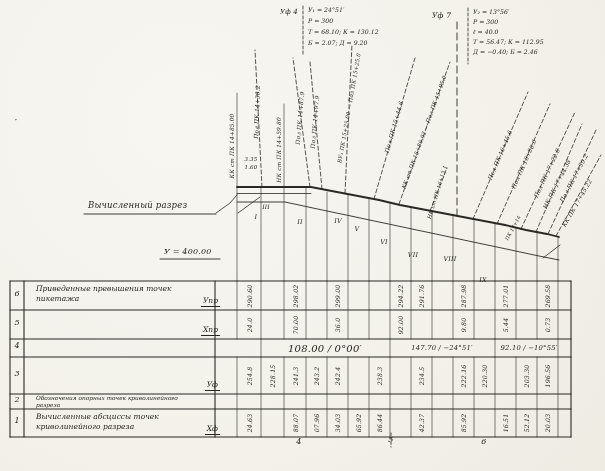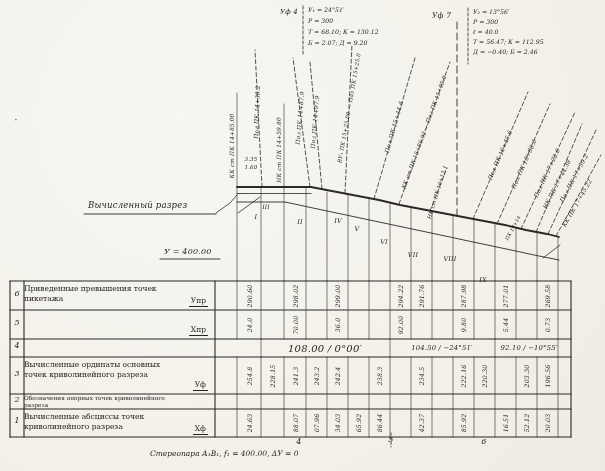--- a/index.html
+++ b/index.html
@@ -8,21 +8,21 @@
     background:radial-gradient(circle at 30% 25%, #f7f6f1 0%, #f3f1ea 60%, #edebe2 100%);
     font-family:"DejaVu Serif", serif;color:#26241f;
   }
   svg{position:absolute;left:0;top:0;}
   .ann{position:absolute;white-space:nowrap;font-style:italic;letter-spacing:.2px;transform-origin:center;}
   .txt{position:absolute;white-space:nowrap;font-style:italic;letter-spacing:.2px;}
   .cblock{position:absolute;font-style:italic;}
   .cline{display:block;white-space:nowrap;font-size:6.2px;line-height:1.75;}
   #curve2-lines .cline{line-height:1.6;}
   .rownum{position:absolute;left:11px;width:12px;text-align:center;font-size:8px;font-style:italic;}
-  .rowlabel{position:absolute;left:24px;width:150px;font-size:7.5px;line-height:1.35;}
+  .rowlabel{position:absolute;left:36px;width:150px;font-size:7.5px;font-style:italic;line-height:1.35;}
   .rowlabel .sym{position:absolute;right:-34px;bottom:1px;font-size:7.5px;border-bottom:.5px solid #26241f;padding:0 2px;}
   .sym:empty{display:none;}
   .footer{position:absolute;font-size:7.5px;font-style:italic;white-space:nowrap;}
 </style>
 </head>
 <body>
 
 <div id="canvas">
 
   <svg width="605" height="471">
@@ -158,33 +158,31 @@
   <span class="rownum" style="top:416px;">1</span>
 
   <div class="rowlabel" style="top:284px;height:24px;">
     <span>Приведенные превышения точек пикетажа</span>
     <span class="sym">Упр</span>
   </div>
   <div class="rowlabel" style="top:313px;height:24px;">
     <span class="sym">Хпр</span>
   </div>
   <div class="rowlabel" style="top:360px;height:32px;">
-    <span>Вычисленные ординаты основных точек криволинейного разреза</span>
     <span class="sym">Уф</span>
   </div>
   <div class="rowlabel" style="top:395px;height:13px;font-size:5.8px;line-height:1.15;">
     <span>Обозначения опорных точек криволинейного разреза</span>
     
   </div>
   <div class="rowlabel" style="top:412px;height:24px;">
     <span>Вычисленные абсциссы точек криволинейного разреза</span>
     <span class="sym">Хф</span>
   </div>
 
-  <span class="footer" style="left:150px;top:449px;">Стереопара А₁В₁,  f₁ = 400.00,  ΔУ = 0</span>
 <span class="ann" style="left: 232px; top: 146px; font-size: 5.8px; transform: translate(-50%, -50%) rotate(-90deg);">КК ст ПК 14+85.00</span>
     <span class="ann" style="left: 257px; top: 112px; font-size: 5.8px; transform: translate(-50%, -50%) rotate(-88deg);">Пол ПК 14+38.2</span>
     <span class="ann" style="left: 279px; top: 150px; font-size: 5.8px; transform: translate(-50%, -50%) rotate(-90deg);">НК ст ПК 14+59.80</span>
     <span class="ann" style="left: 300px; top: 118px; font-size: 5.8px; transform: translate(-50%, -50%) rotate(-85deg);">Пол ПК 14+87.9</span>
     <span class="ann" style="left: 315px; top: 122px; font-size: 5.8px; transform: translate(-50%, -50%) rotate(-85deg);">Пол ПК 14+97.9</span>
     <span class="ann" style="left: 349px; top: 108px; font-size: 5.4px; transform: translate(-50%, -50%) rotate(-80deg);">ВУ₁ ПК 15+25.00 — Пол ПК 15+25.0</span>
     <span class="ann" style="left: 394px; top: 127px; font-size: 5.8px; transform: translate(-50%, -50%) rotate(-74deg);">Пол ПК 15+44.6</span>
     <span class="ann" style="left: 424px; top: 132px; font-size: 5.4px; transform: translate(-50%, -50%) rotate(-70deg);">КК ст ПК 15+86.02 — Пол ПК 15+95.0</span>
     <span class="ann" style="left: 437px; top: 192px; font-size: 5.2px; transform: translate(-50%, -50%) rotate(-73deg);">НК ст ПК 16+13.1</span>
     <span class="ann" style="left: 500px; top: 155px; font-size: 5.8px; transform: translate(-50%, -50%) rotate(-67deg);">Пол ПК 16+45.6</span>
@@ -218,21 +216,21 @@
     <span class="ann" style="left: 505px; top: 296px; font-size: 6.2px; transform: translate(-50%, -50%) rotate(-90deg);">277.01</span>
     <span class="ann" style="left: 547px; top: 296px; font-size: 6.2px; transform: translate(-50%, -50%) rotate(-90deg);">269.58</span>
     <span class="ann" style="left: 249px; top: 324.5px; font-size: 6.2px; transform: translate(-50%, -50%) rotate(-90deg);">24.0</span>
     <span class="ann" style="left: 295px; top: 324.5px; font-size: 6.2px; transform: translate(-50%, -50%) rotate(-90deg);">70.00</span>
     <span class="ann" style="left: 337px; top: 324.5px; font-size: 6.2px; transform: translate(-50%, -50%) rotate(-90deg);">36.0</span>
     <span class="ann" style="left: 400px; top: 324.5px; font-size: 6.2px; transform: translate(-50%, -50%) rotate(-90deg);">92.00</span>
     <span class="ann" style="left: 463px; top: 324.5px; font-size: 6.2px; transform: translate(-50%, -50%) rotate(-90deg);">9.80</span>
     <span class="ann" style="left: 505px; top: 324.5px; font-size: 6.2px; transform: translate(-50%, -50%) rotate(-90deg);">5.44</span>
     <span class="ann" style="left: 547px; top: 324.5px; font-size: 6.2px; transform: translate(-50%, -50%) rotate(-90deg);">0.73</span>
     <span class="ann" style="left: 325px; top: 348px; font-size: 10px; transform: translate(-50%, -50%) rotate(0deg);">108.00 / 0°00′</span>
-    <span class="ann" style="left: 442px; top: 348px; font-size: 6.8px; transform: translate(-50%, -50%) rotate(0deg);">104.50 / −24°51′</span>
+    <span class="ann" style="left: 442px; top: 348px; font-size: 6.8px; transform: translate(-50%, -50%) rotate(0deg);">147.70 / −24°51′</span>
     <span class="ann" style="left: 529px; top: 348px; font-size: 6.8px; transform: translate(-50%, -50%) rotate(0deg);">92.10 / −10°55′</span>
     <span class="ann" style="left: 249px; top: 375.5px; font-size: 6.2px; transform: translate(-50%, -50%) rotate(-90deg);">254.8</span>
     <span class="ann" style="left: 272px; top: 375.5px; font-size: 6.2px; transform: translate(-50%, -50%) rotate(-90deg);">228.15</span>
     <span class="ann" style="left: 295px; top: 375.5px; font-size: 6.2px; transform: translate(-50%, -50%) rotate(-90deg);">241.3</span>
     <span class="ann" style="left: 316px; top: 375.5px; font-size: 6.2px; transform: translate(-50%, -50%) rotate(-90deg);">243.2</span>
     <span class="ann" style="left: 337px; top: 375.5px; font-size: 6.2px; transform: translate(-50%, -50%) rotate(-90deg);">242.4</span>
     <span class="ann" style="left: 379px; top: 375.5px; font-size: 6.2px; transform: translate(-50%, -50%) rotate(-90deg);">238.3</span>
     <span class="ann" style="left: 421px; top: 375.5px; font-size: 6.2px; transform: translate(-50%, -50%) rotate(-90deg);">234.5</span>
     <span class="ann" style="left: 463px; top: 375.5px; font-size: 6.2px; transform: translate(-50%, -50%) rotate(-90deg);">222.16</span>
     <span class="ann" style="left: 484px; top: 375.5px; font-size: 6.2px; transform: translate(-50%, -50%) rotate(-90deg);">220.30</span>

